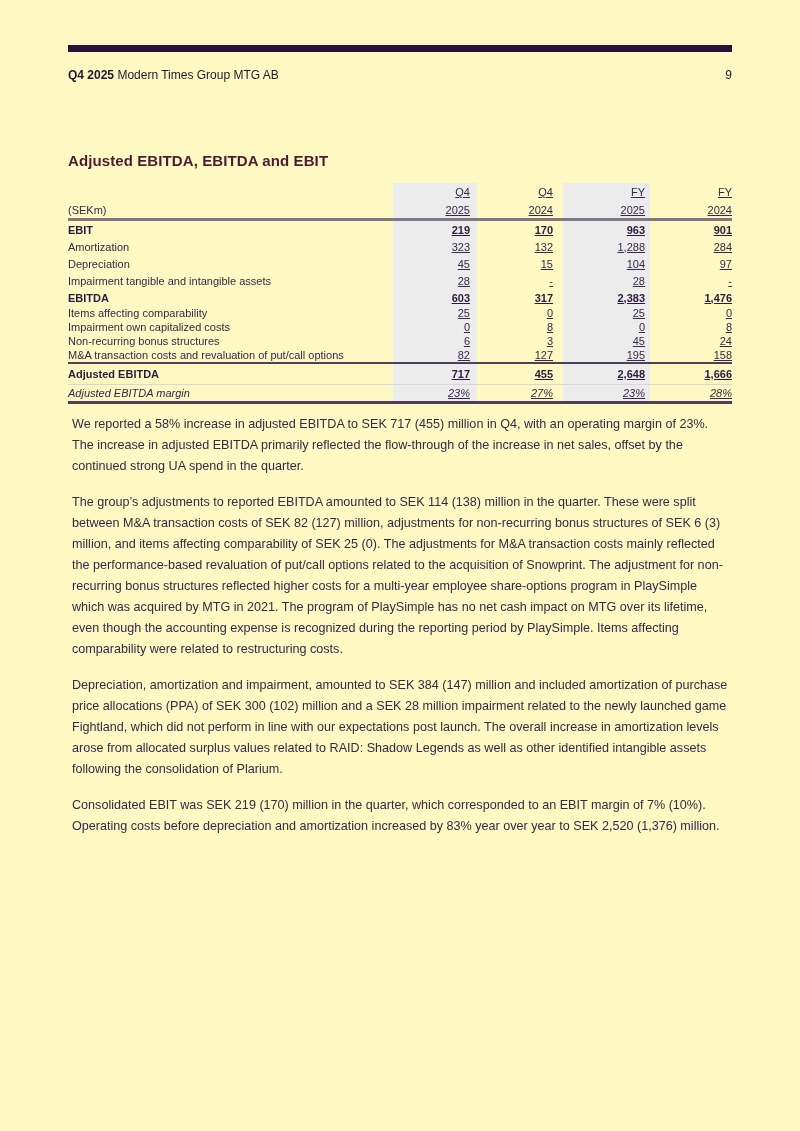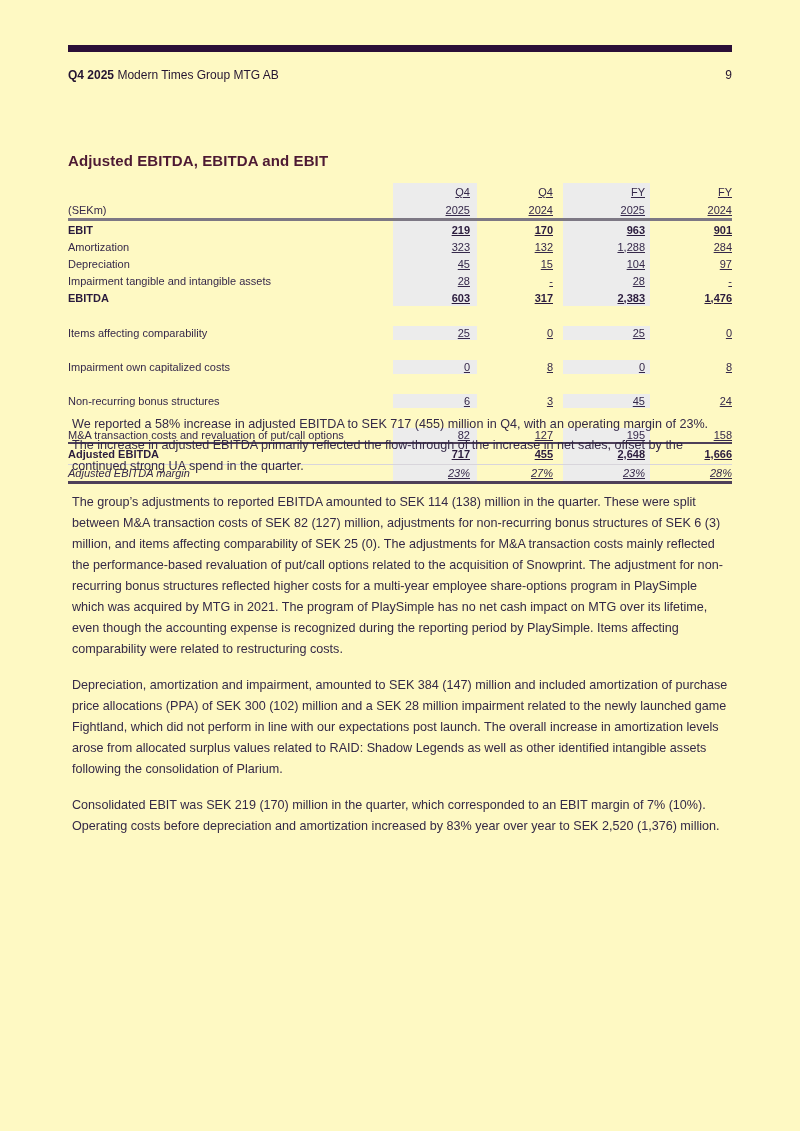--- a/index.html
+++ b/index.html
@@ -30,21 +30,21 @@
   .trow{display:flex;align-items:center;}
   .cl{flex:1;text-align:left;color:#35284a;}
   .cv{box-sizing:border-box;text-align:right;color:#35284a;height:100%;display:flex;align-items:center;justify-content:flex-end;text-decoration:underline;}
   .c1{width:84px;padding-right:7px;background:#ececec;}
   .c2{width:86px;padding-right:10px;}
   .c3{width:87px;padding-right:5px;background:#ececec;}
   .c4{width:82px;padding-right:0;}
   .thead{height:18px;color:#3a2f4e;}
   .thead2{height:17px;border-bottom:3px solid #7d7884;}
   .ga{height:17px;}
-  .gb{height:14px;margin-top:20px;}
+  .gb{height:14px;}
   .bold .cl,.bold .cv{font-weight:700;color:#2a1b3d;}
   .total{height:20px;border-top:2px solid #4e4059;}
   .marginrow{height:16px;border-top:1px solid #d8d5db;border-bottom:3px solid #4e4059;}
   .italic .cl,.italic .cv{font-style:italic;}
   
   .bodytext{
     position:absolute;left:68px;top:414px;width:664px;
     font-size:12.6px;line-height:21px;color:#342947;
   }
   .bodytext p{margin:0 0 15px 4px;}

